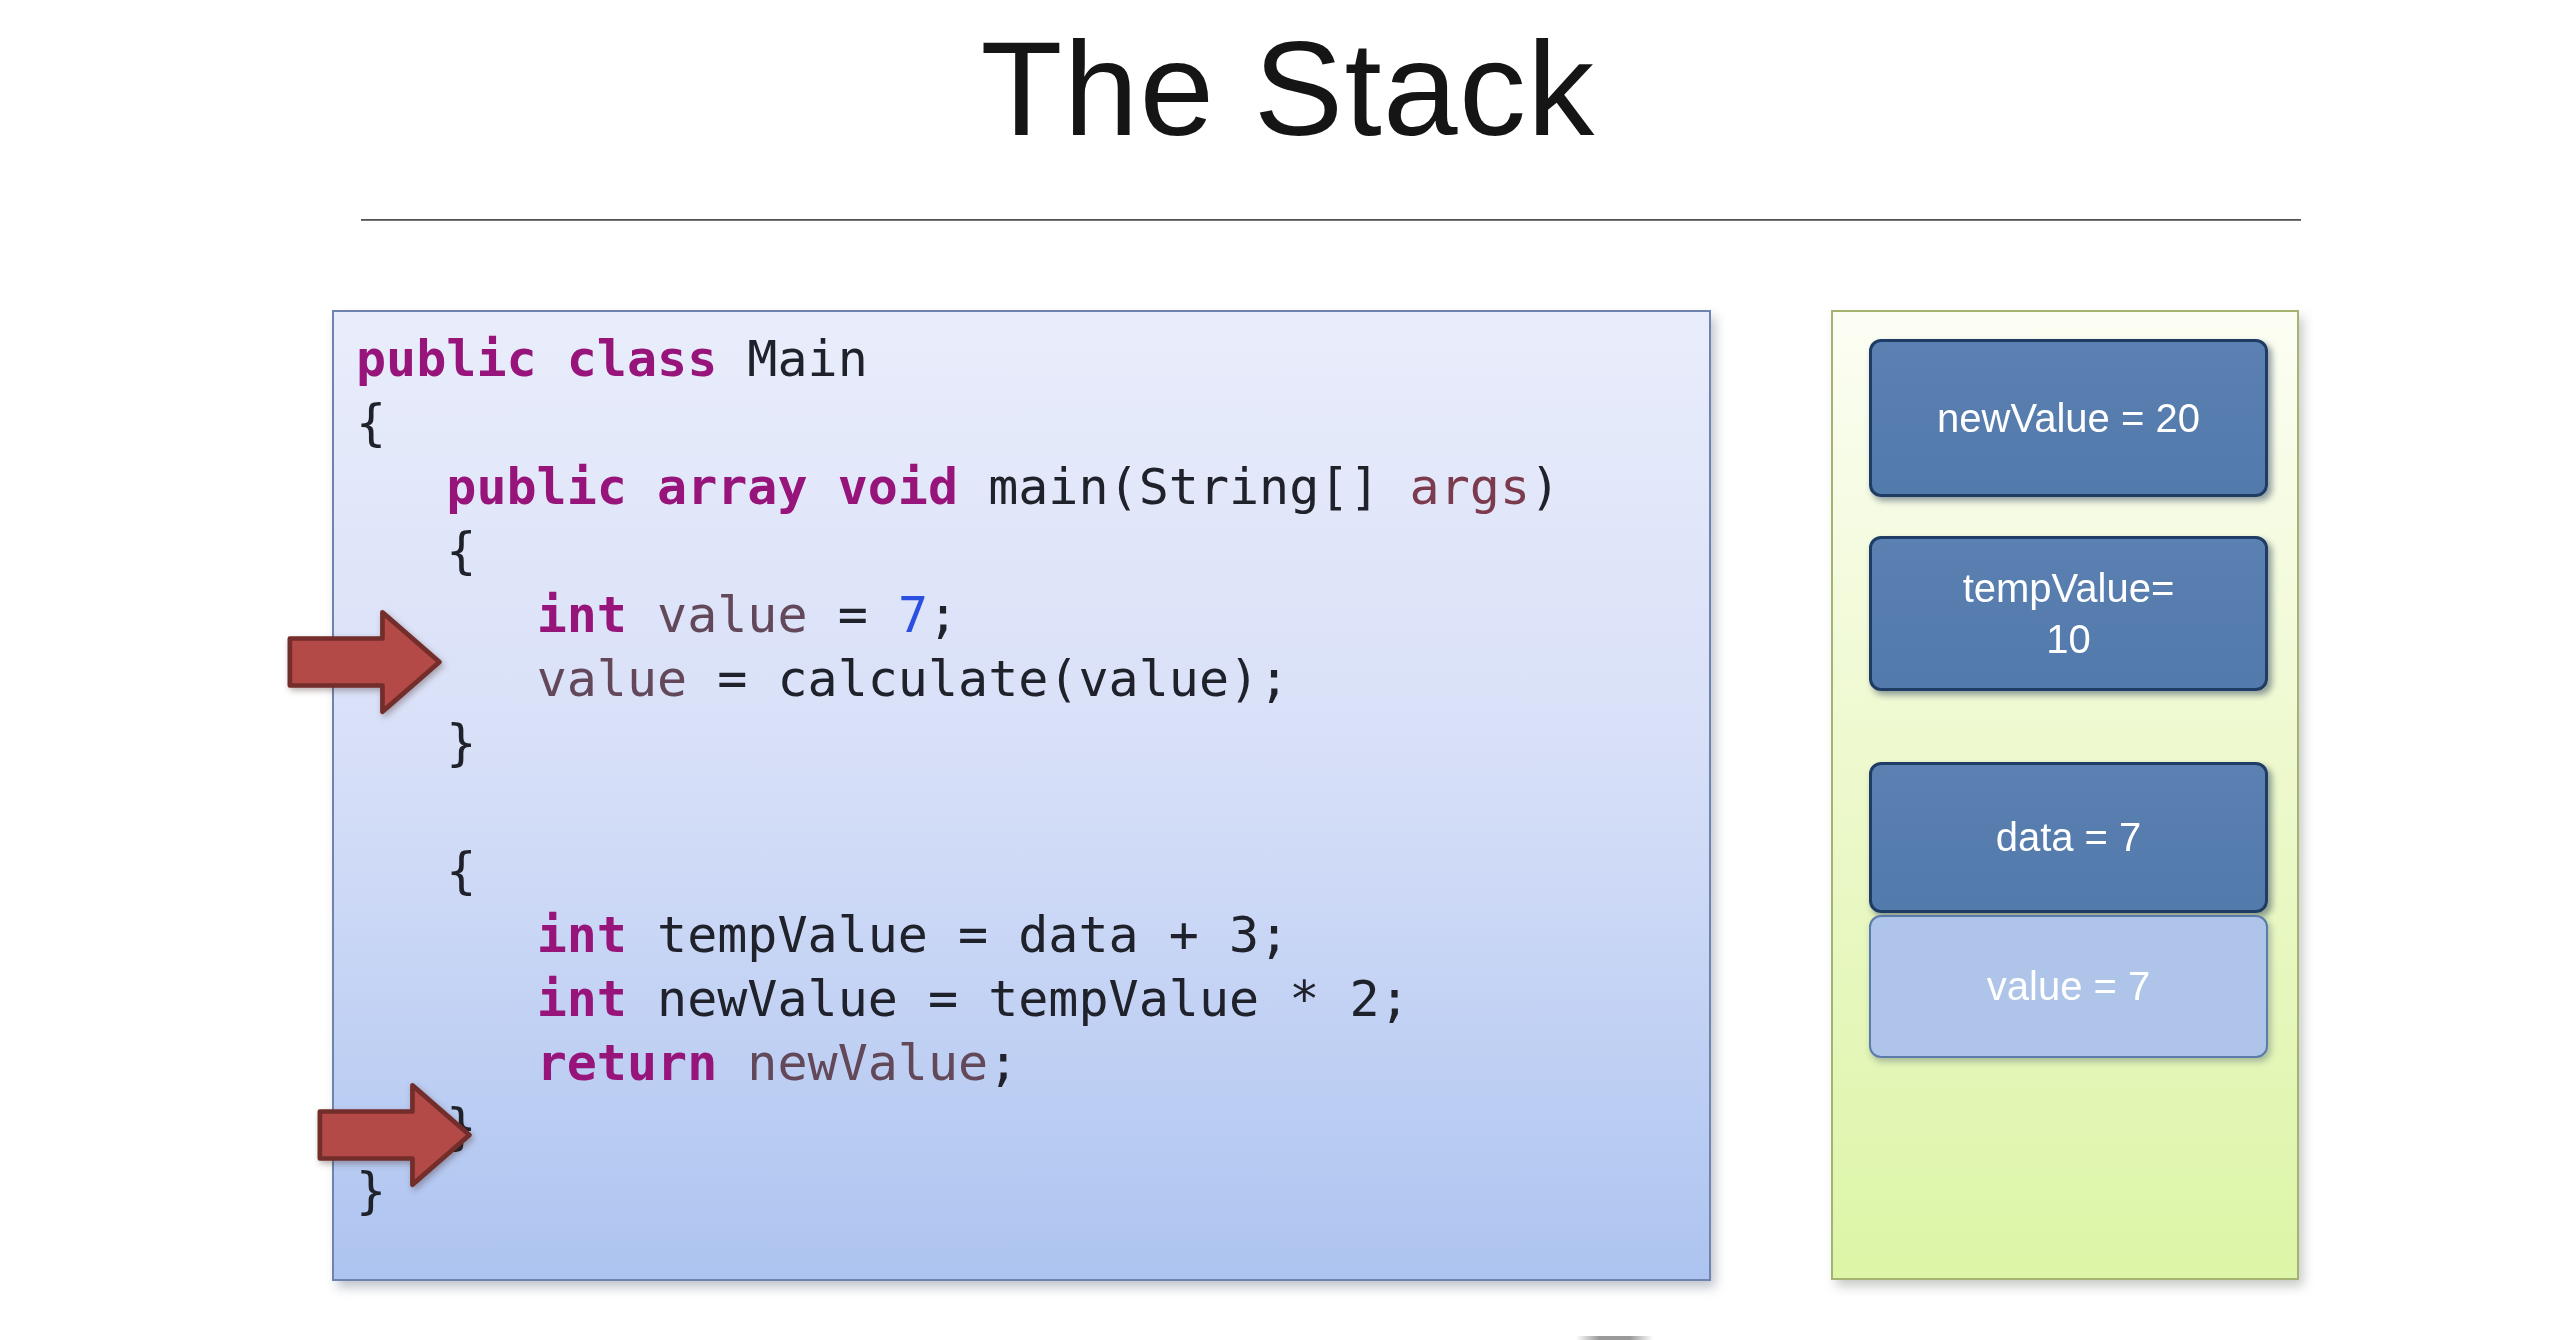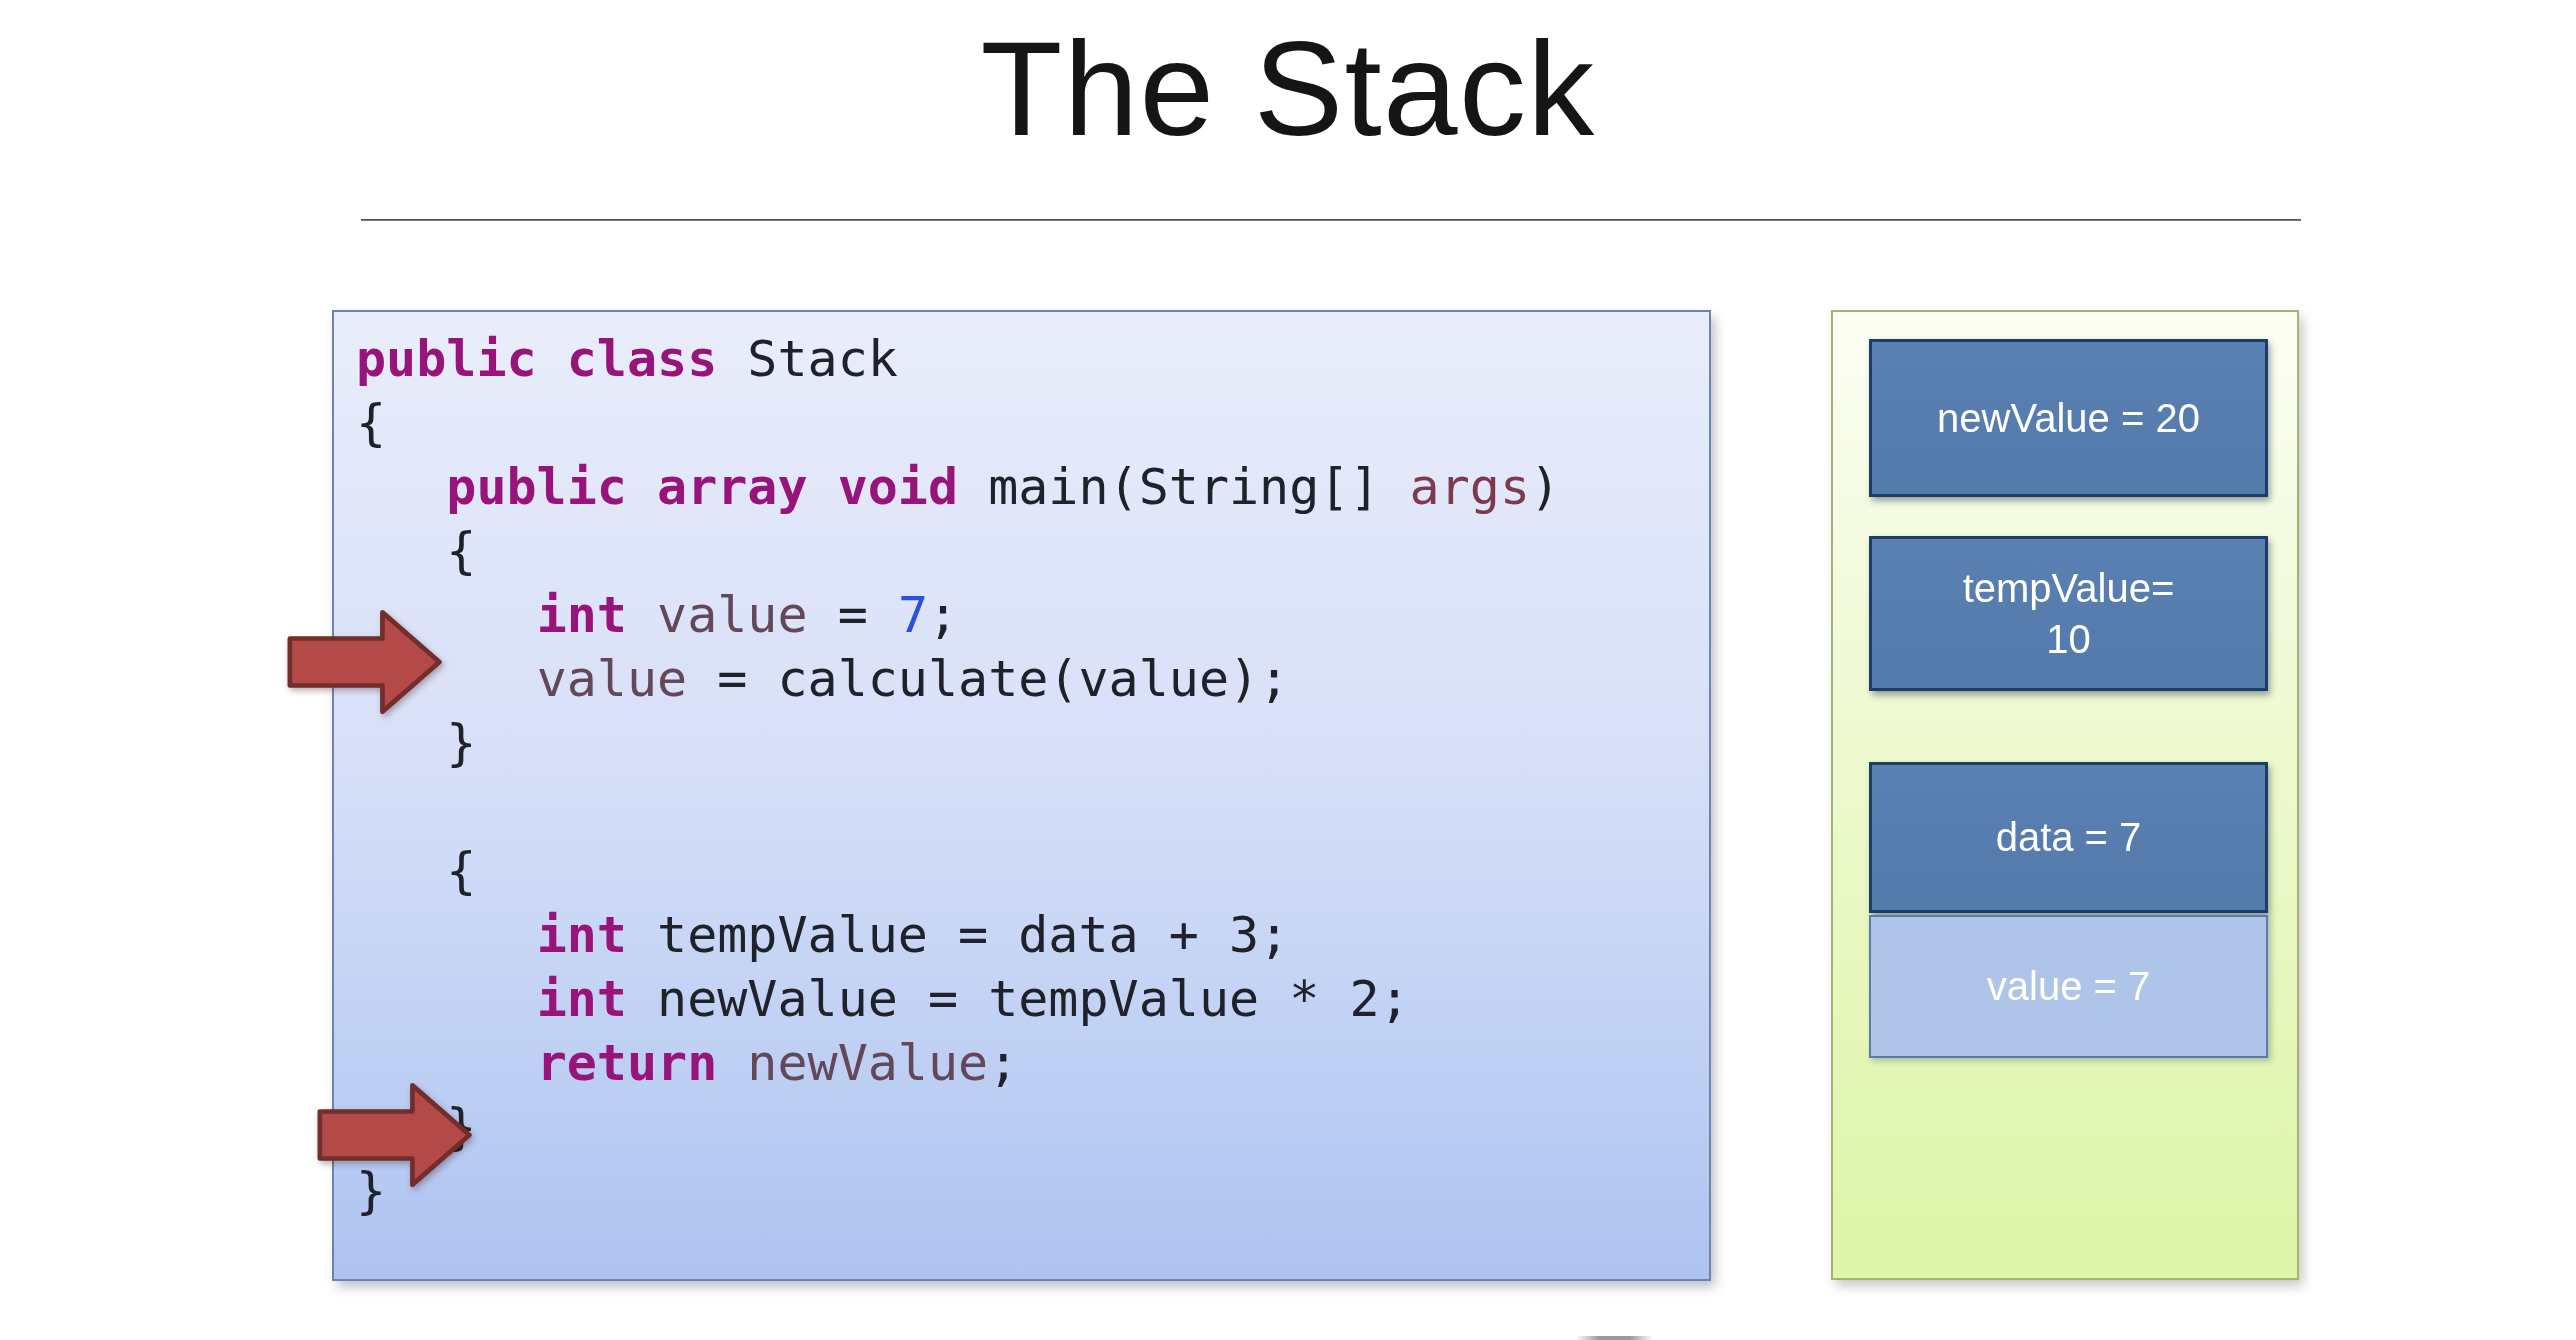--- a/index.html
+++ b/index.html
@@ -38,21 +38,21 @@
   #arrow-calc{left:317px;top:1082px;}
 
   
   .stack-panel{position:absolute;left:1831px;top:310px;width:468px;height:970px;
                box-sizing:border-box;border:2px solid #a4b272;
                background:linear-gradient(180deg,#fcfef4 0%,#eef9cf 45%,#dcf5a6 100%);
                box-shadow:5.4px 6.7px 10.7px rgba(110,120,110,0.40);}
   .stack-box{position:absolute;left:36px;width:399px;box-sizing:border-box;
              display:flex;align-items:center;justify-content:center;text-align:center;
              font-size:40px;line-height:51px;color:#ffffff;white-space:pre-line;
-             border-radius:0;}
+             border-radius:12px;}
   .stack-box.dark{background:linear-gradient(180deg,#5b80b2 0%,#527aab 100%);
                   border:3.4px solid #1e3c64;
                   box-shadow:3.4px 4px 6.7px rgba(25,45,75,0.45);}
   .stack-box.light{background:#aec4e8;border:2.7px solid #5b7cab;
                    box-shadow:2.7px 3.4px 6px rgba(60,80,110,0.35);margin-top:17px;}
   .stack-box:nth-child(1){top:27px;height:158px;}
   .stack-box:nth-child(2){top:224px;height:155px;}
   .stack-box:nth-child(3){top:426px;height:151px;margin-top:24px;}
   .stack-box:nth-child(4){top:586px;height:143px;}
   .stack-box:nth-child(5){top:755px;height:146px;}
@@ -65,21 +65,21 @@
 </head>
 <body>
 
 <div class="slide">
 
   <div class="title">The Stack</div>
   <div class="rule"></div>
 
   <div class="code-panel">
     <div class="code-lines">
-        <div class="code-line"><span class="tok-kw">public class</span><span class="tok-pl"> Stack</span></div>
+        <div class="code-line"><span class="tok-kw">public class</span><span class="tok-pl"> Main</span></div>
         <div class="code-line"><span class="tok-pl">{</span></div>
         <div class="code-line"><span class="tok-pl">   </span><span class="tok-kw">public array void</span><span class="tok-pl"> main(String[] </span><span class="tok-param">args</span><span class="tok-pl">)</span></div>
         <div class="code-line"><span class="tok-pl">   {</span></div>
         <div class="code-line"><span class="tok-pl">      </span><span class="tok-kw">int</span><span class="tok-pl"> </span><span class="tok-var">value</span><span class="tok-pl"> = </span><span class="tok-num">7</span><span class="tok-pl">;</span></div>
         <div class="code-line"><span class="tok-pl">      </span><span class="tok-var">value</span><span class="tok-pl"> = </span><span class="tok-ital">calculate(value)</span><span class="tok-pl">;</span></div>
         <div class="code-line"><span class="tok-pl">   }</span></div>
         <div class="code-line"><span class="tok-pl"></span></div>
         <div class="code-line"><span class="tok-pl">   {</span></div>
         <div class="code-line"><span class="tok-pl">      </span><span class="tok-kw">int</span><span class="tok-pl"> tempValue = data + 3;</span></div>
         <div class="code-line"><span class="tok-pl">      </span><span class="tok-kw">int</span><span class="tok-pl"> newValue = tempValue * 2;</span></div>

